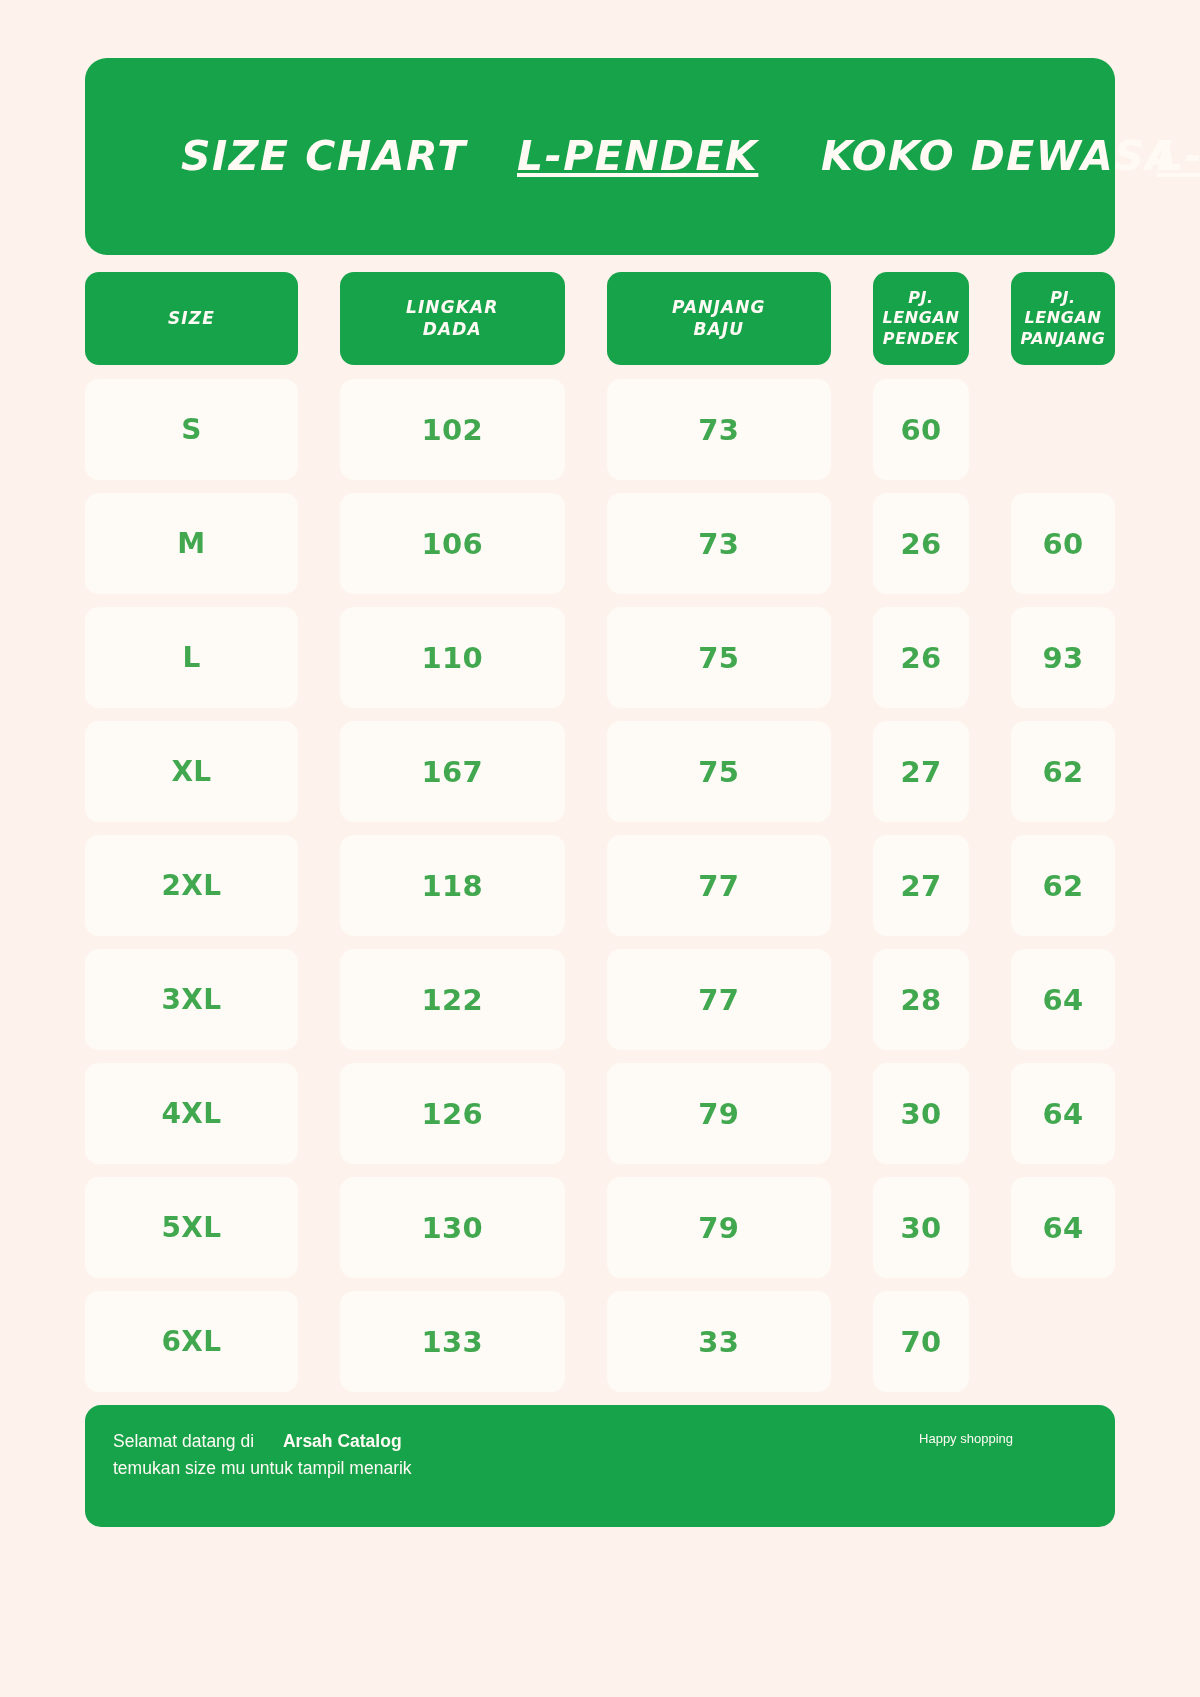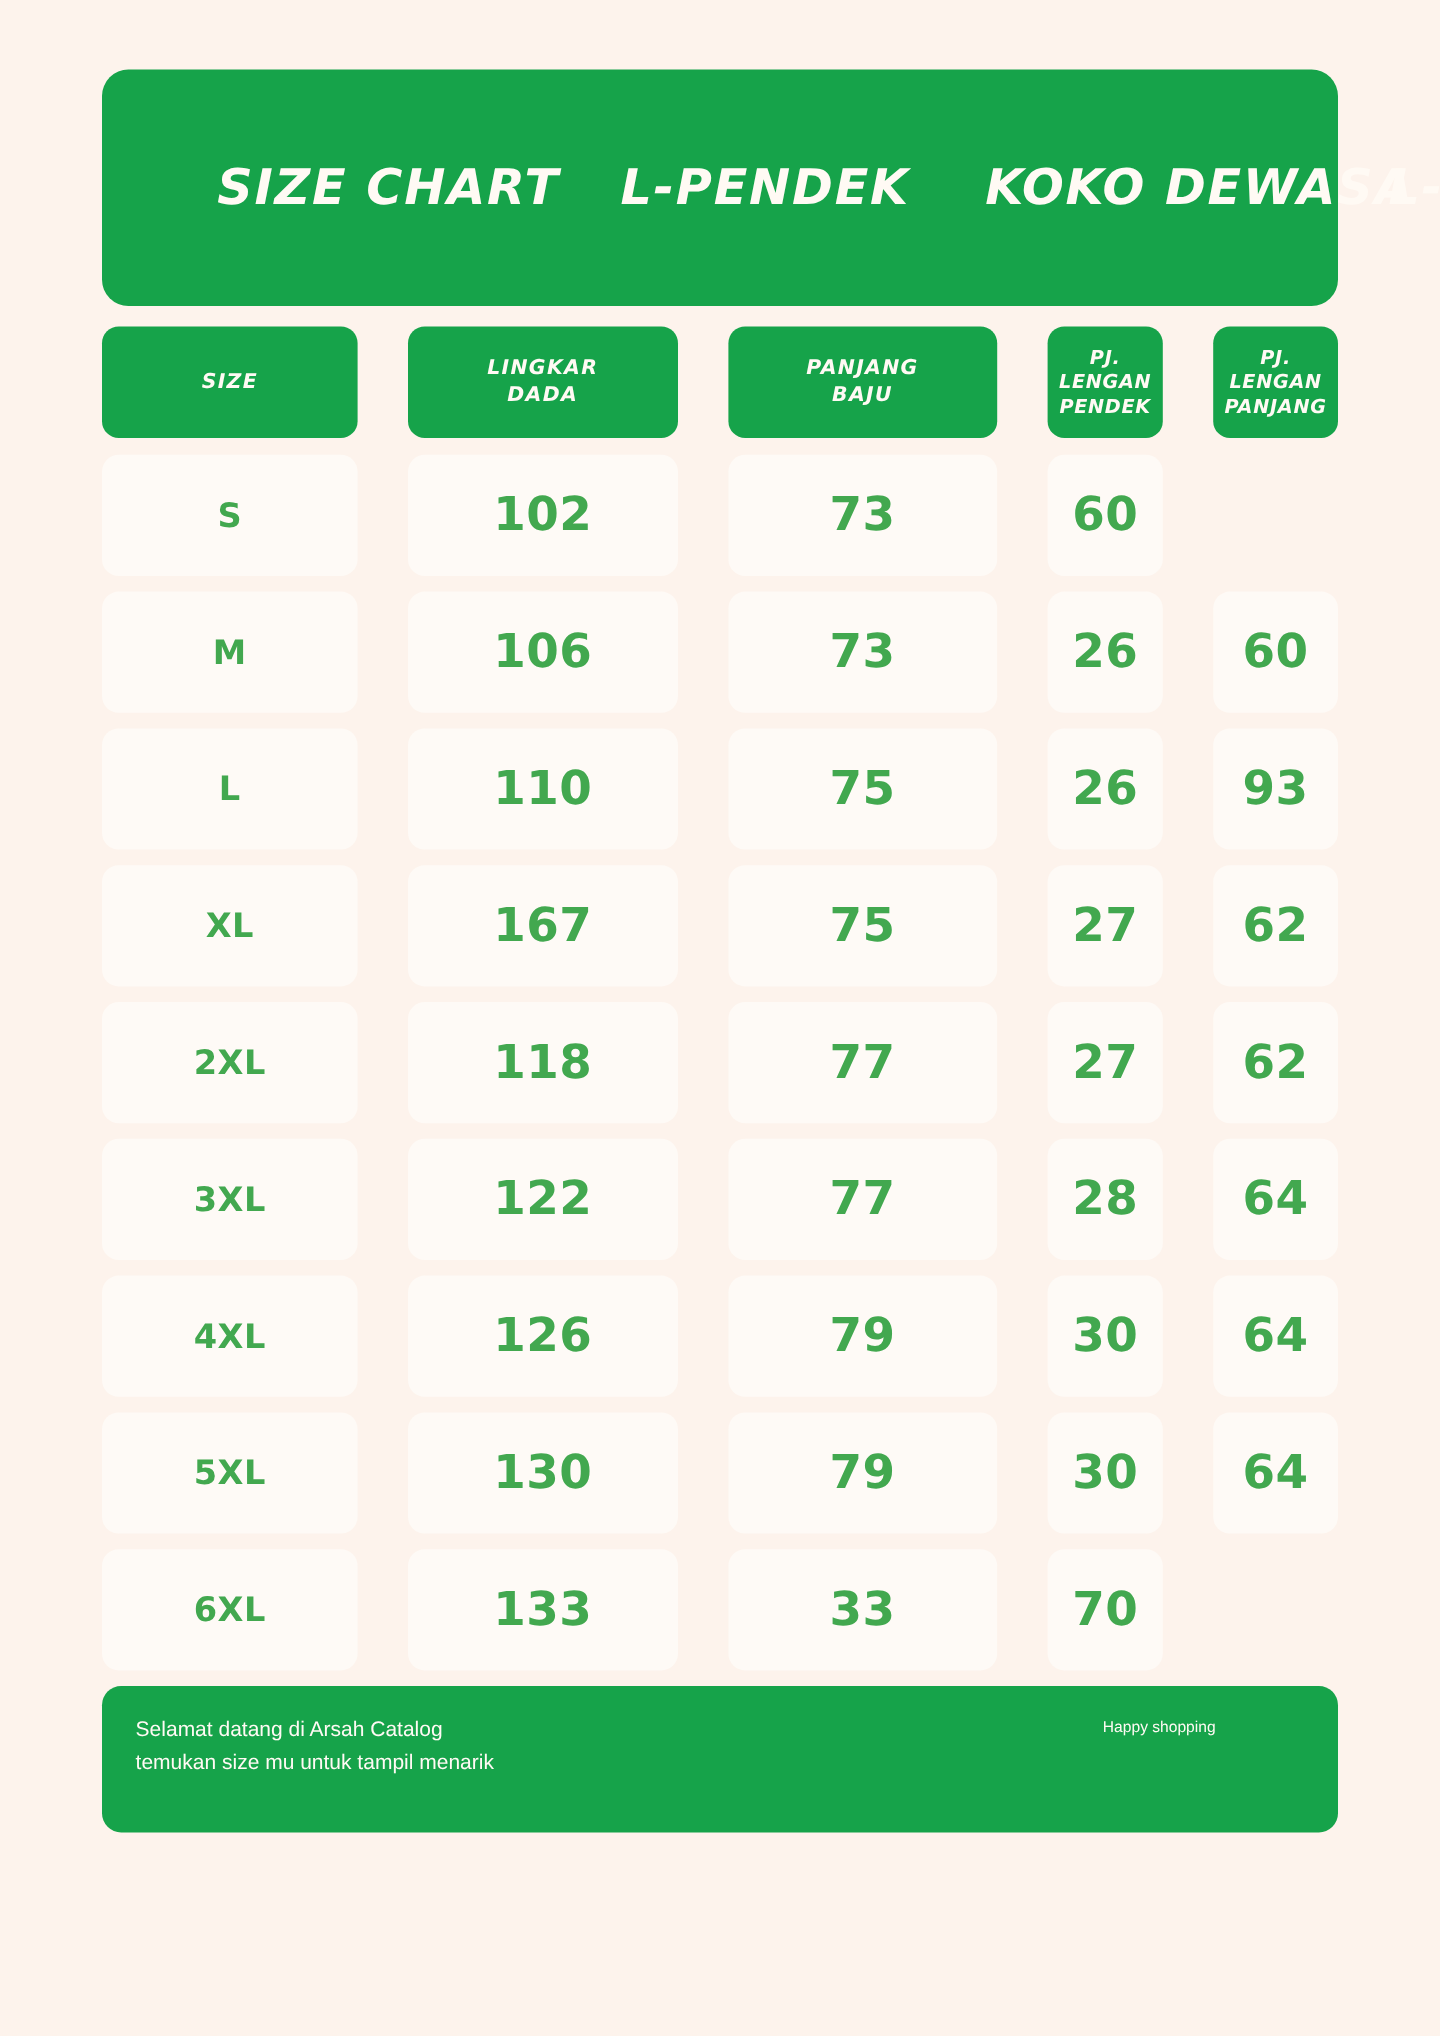--- a/index.html
+++ b/index.html
@@ -45,21 +45,21 @@
     color: #fffaf4;
     font-family: "DejaVu Sans", sans-serif;
     font-weight: 700;
     font-style: italic;
     font-size: 41px;
     letter-spacing: 1.5px;
     white-space: nowrap;
     line-height: 1.3;
   }
   .header-title { width: 336px; }
-  .header-variant { width: 300px; }
+  .header-variant { width: 300px; text-decoration: underline; }
 
   .gender-icon-wrap {
     width: 150px;
     display: flex;
     align-items: center;
     justify-content: center;
   }
 
   
   .table-grid {
@@ -108,21 +108,21 @@
     height: 101px;
     display: flex;
     align-items: center;
     justify-content: center;
   }
   .cell-value {
     color: #3aa council;
     color: #42a84f;
     font-family: "DejaVu Sans", sans-serif;
     font-weight: 700;
-    font-size: 39px;
+    font-size: 29px;
     letter-spacing: 0.4px;
   }
   .cell.size-cell .cell-value { font-size: 28px; }
 
   
   .footer-banner {
     background: #16a34a;
     border-radius: 16px;
     min-height: 122px;
     margin-top: 13px;
@@ -131,21 +131,21 @@
     justify-content: space-between;
     padding: 23px 30px 20px 28px;
   }
   .footer-left {
     color: #fffaf4;
     font-family: "Liberation Sans", sans-serif;
     font-size: 17.5px;
     line-height: 1.52;
     max-width: 420px;
   }
-  .footer-brand { font-weight: 400; }
+  .footer-brand { font-weight: 700; margin-left: 24px; }
   .footer-right {
     color: #fffaf4;
     font-family: "Liberation Sans", sans-serif;
     font-size: 13px;
     line-height: 1.52;
     margin-top: 1px;
     padding-right: 72px;
   }
 </style>
 </head>

